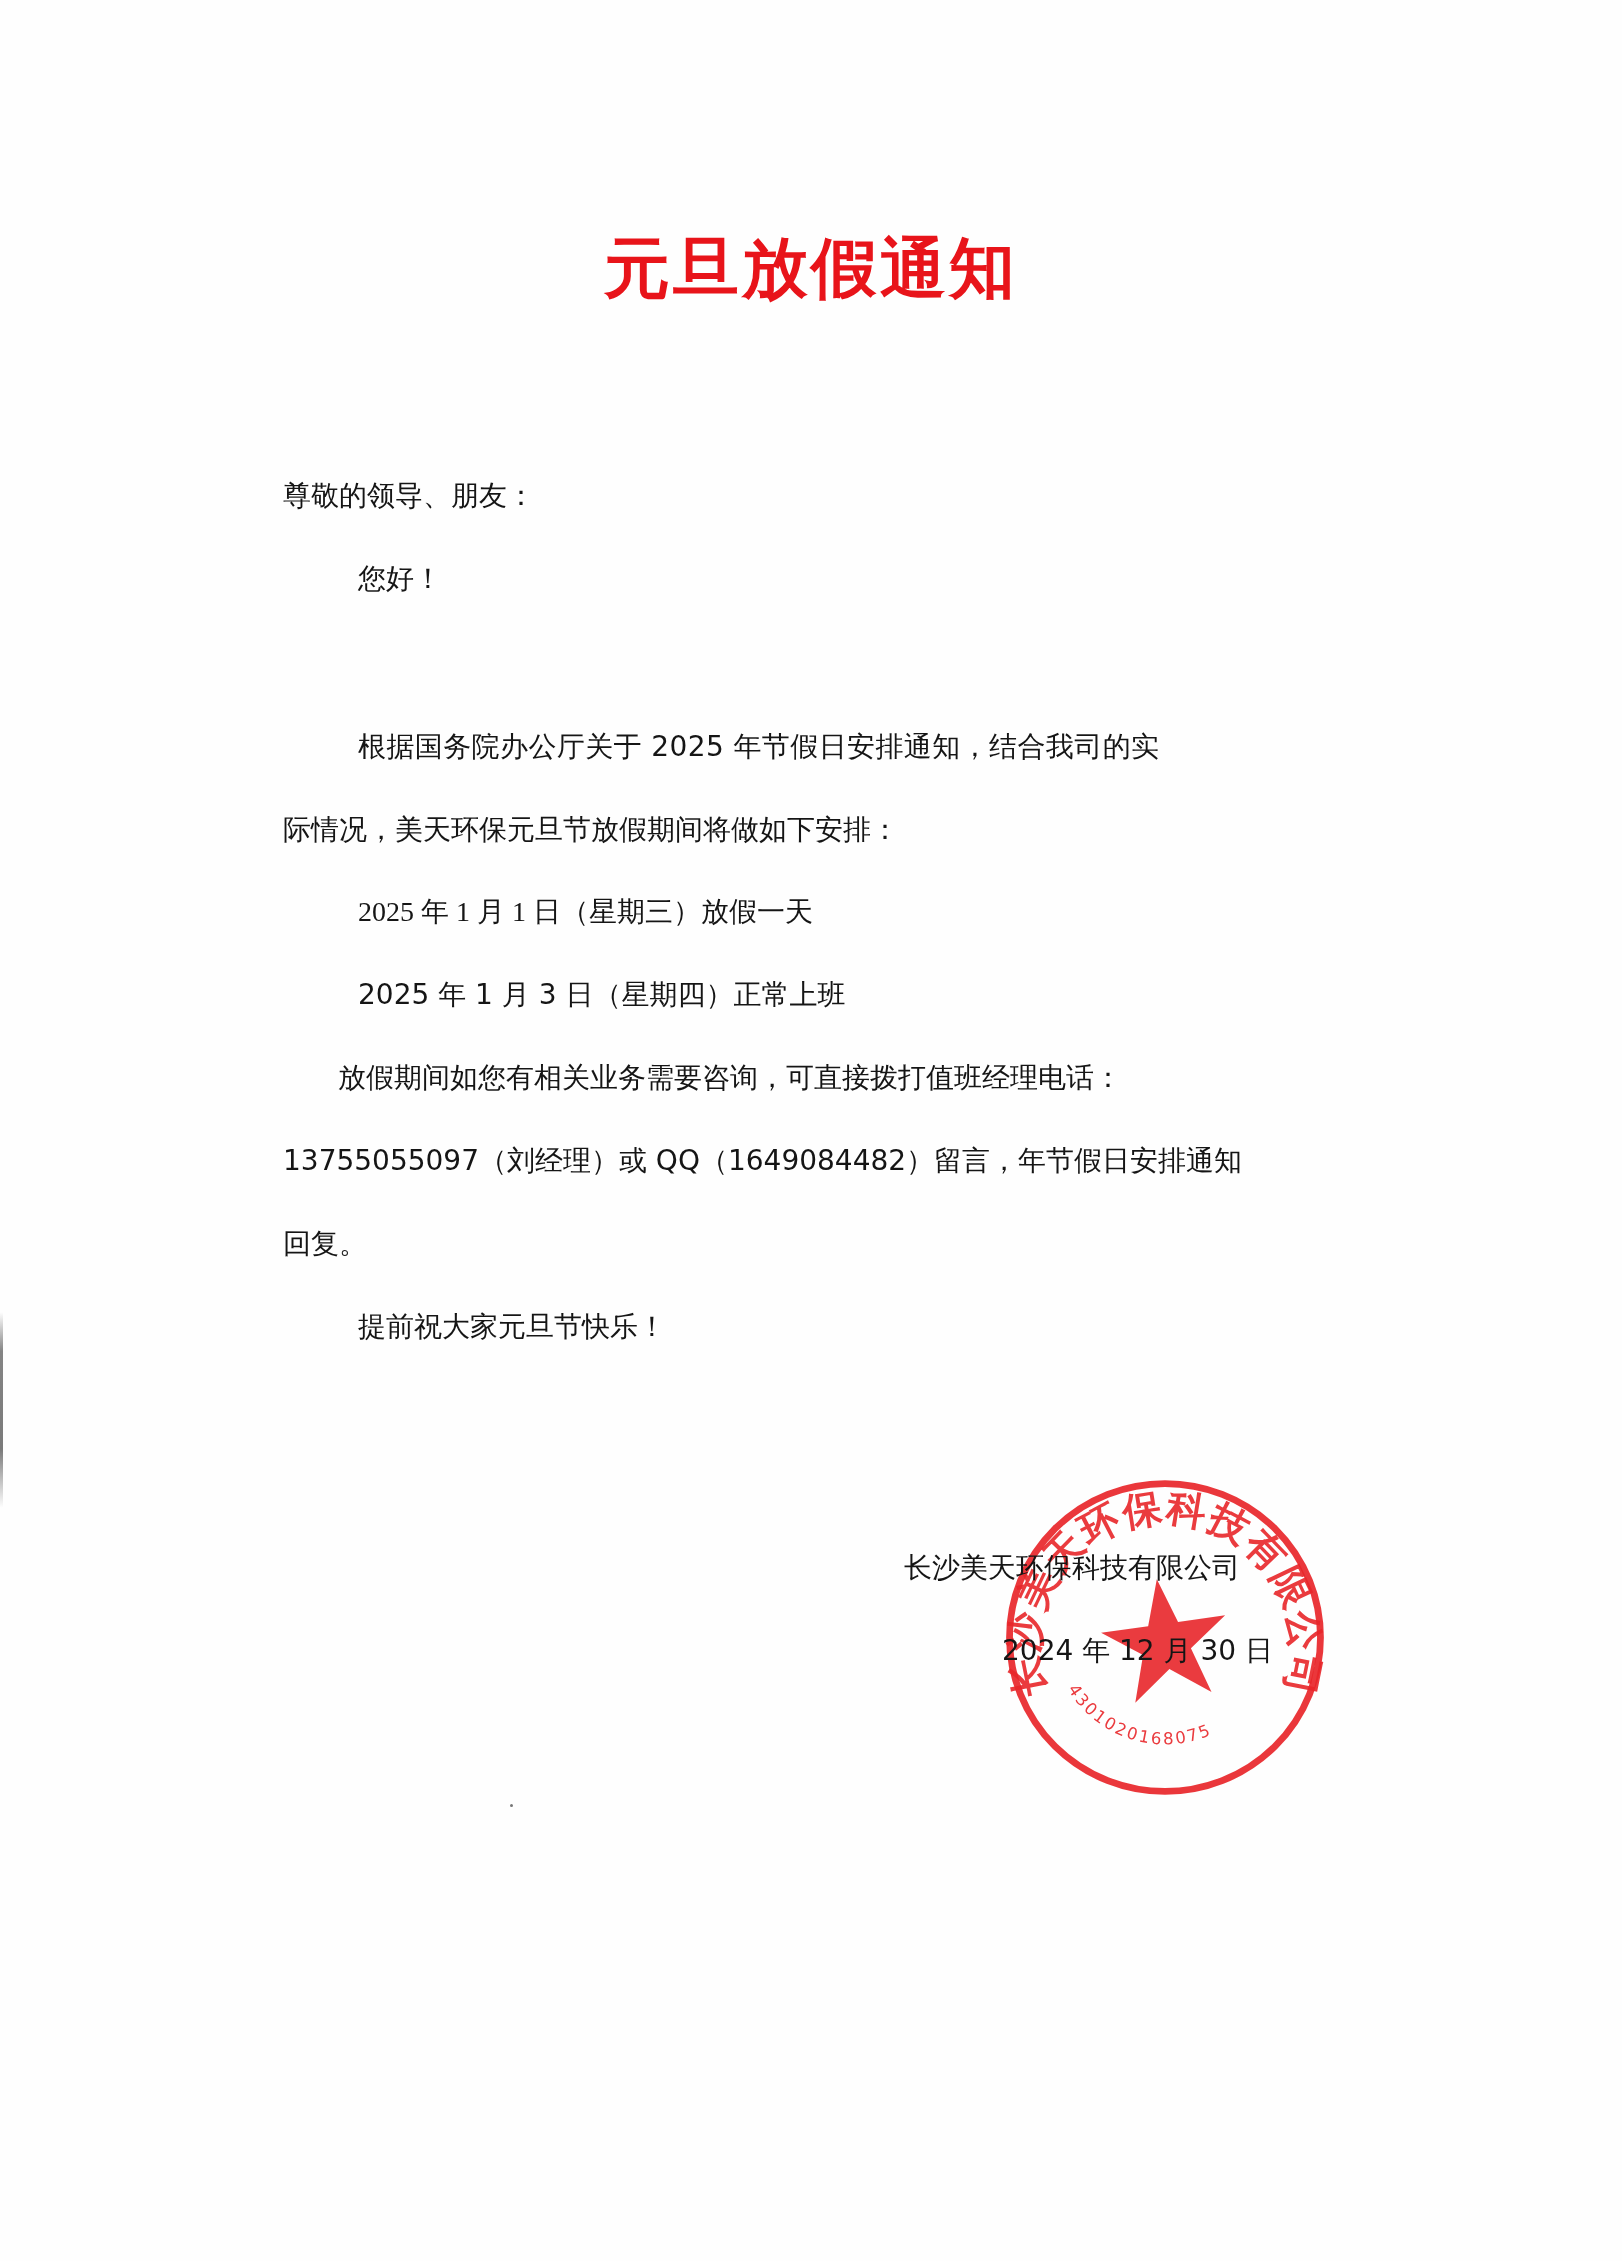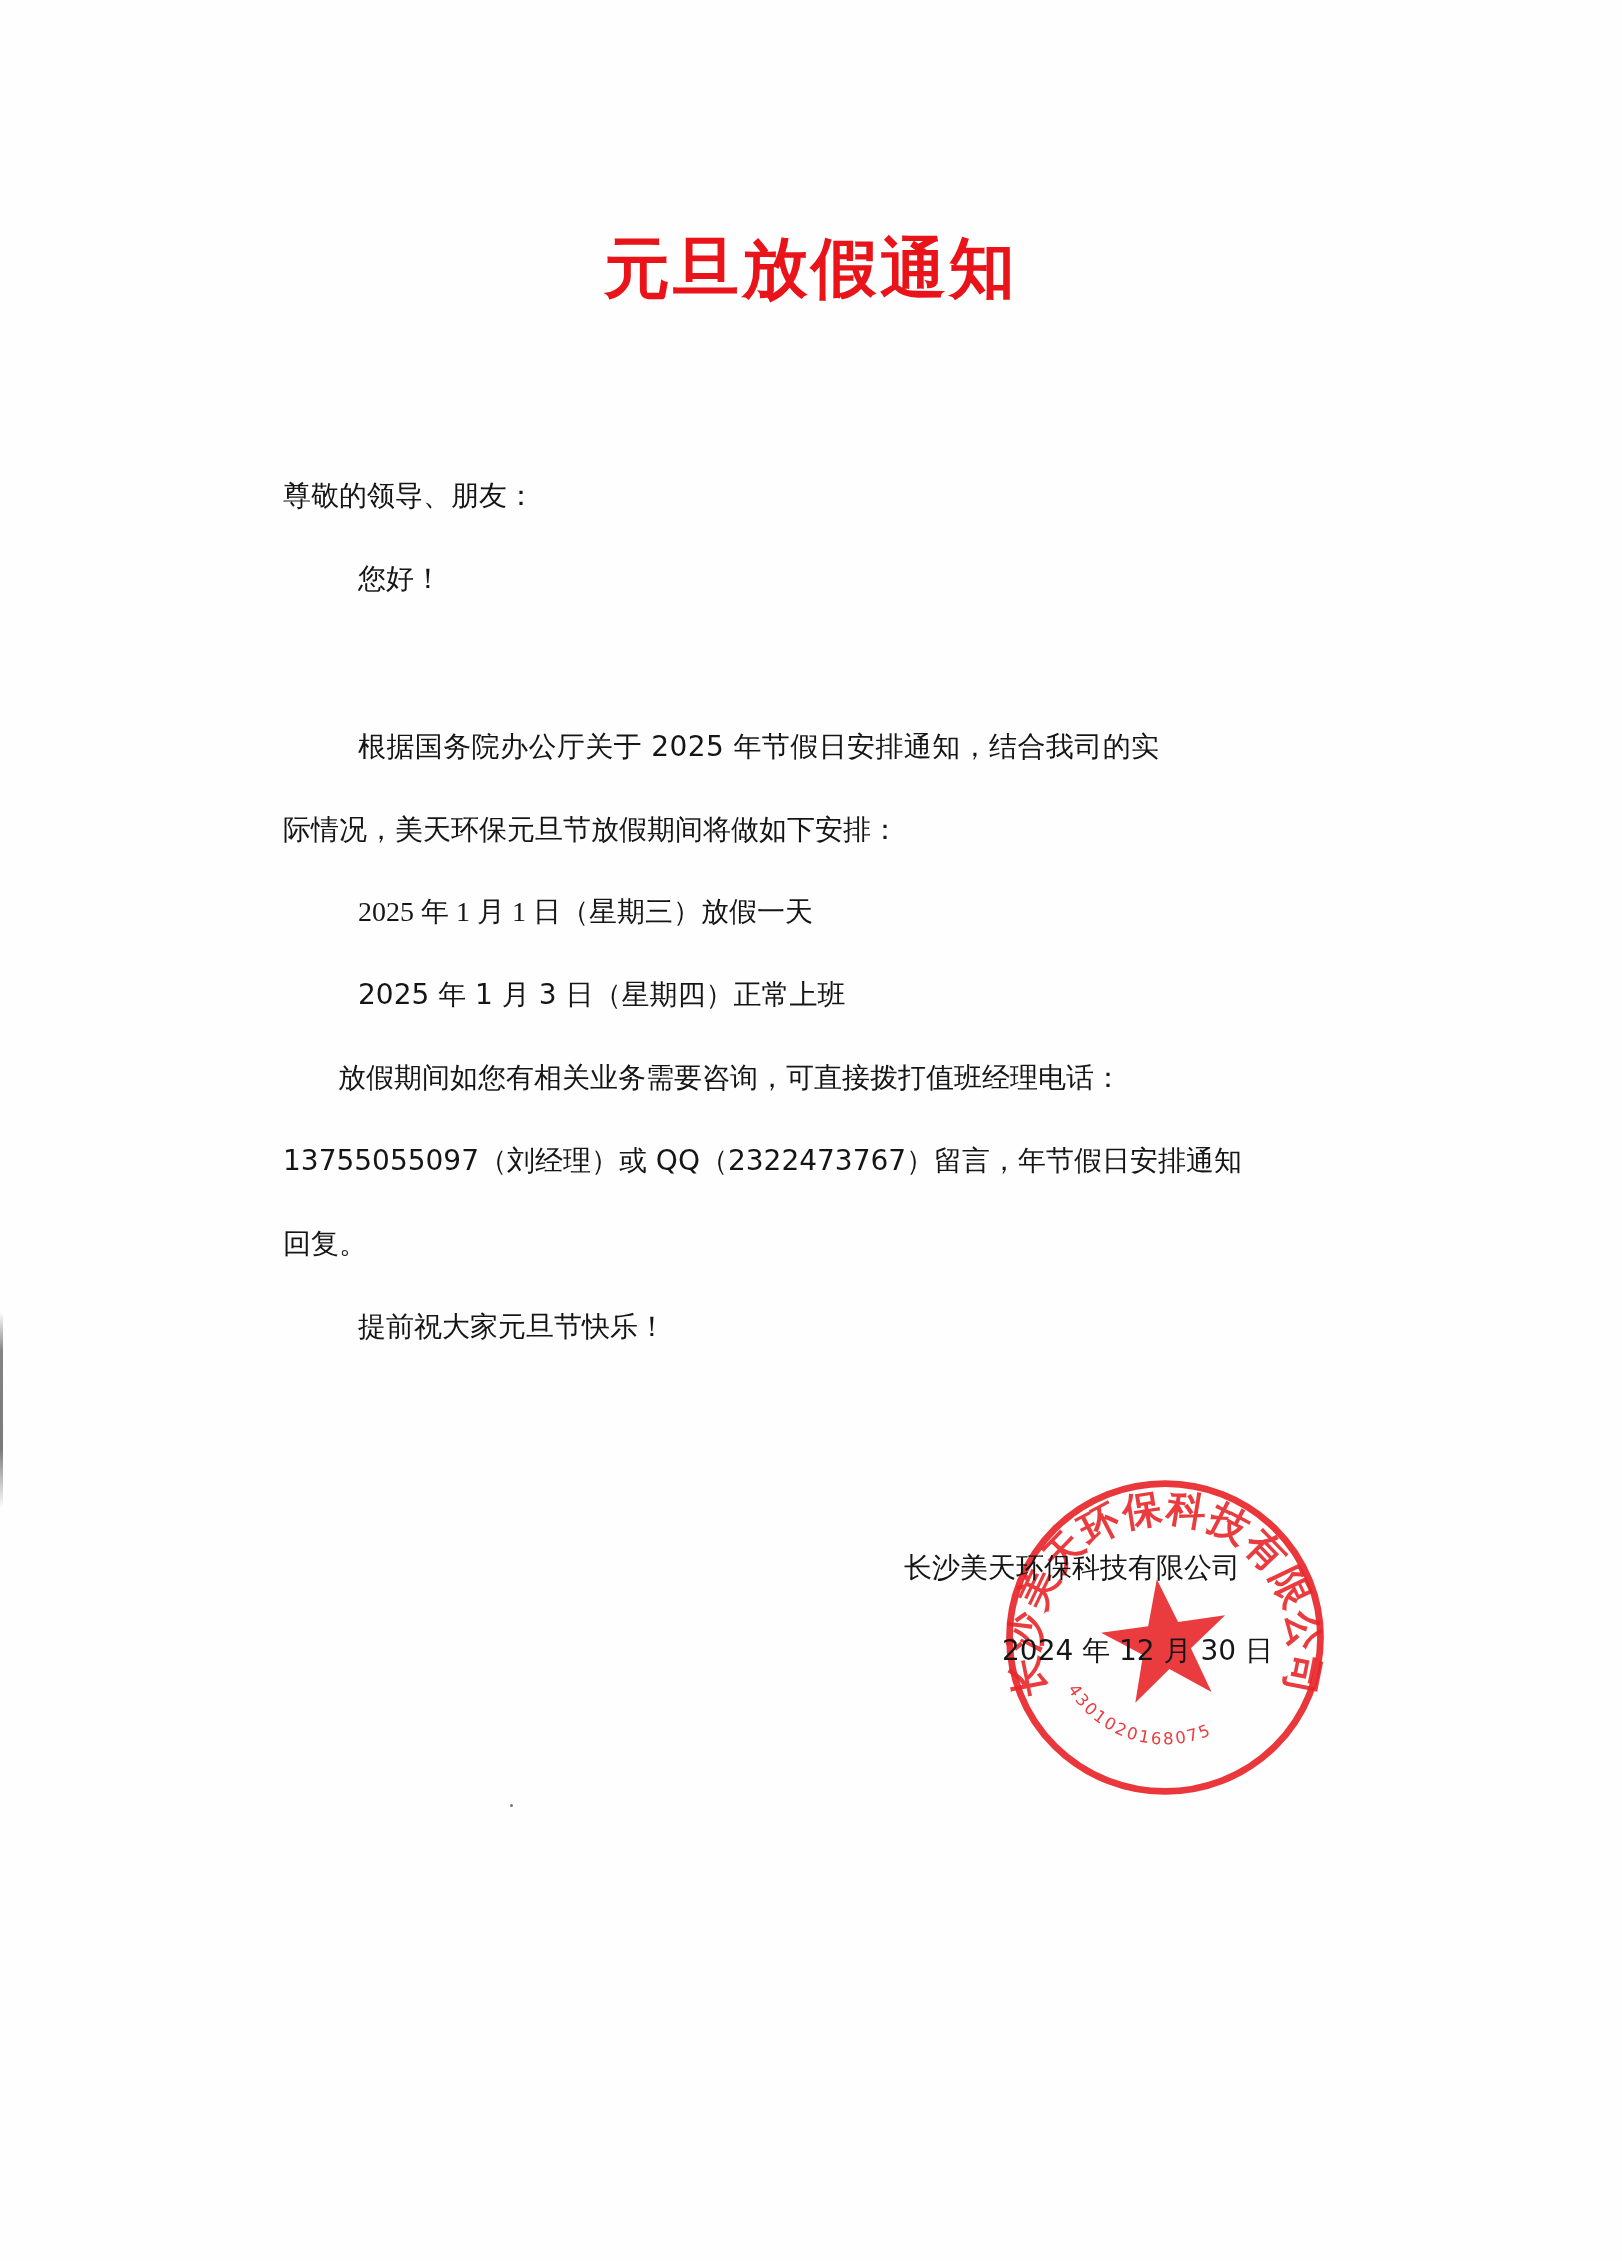--- a/index.html
+++ b/index.html
@@ -47,21 +47,21 @@
 
   <div class="line l-day1">
     <span>2025 年 1 月 1 日</span><span>（星期三）</span><span>放假一天</span>
   </div>
   <div class="line l-day2">
     <span>2025 年 1 月 3 日</span><span>（星期四）</span><span>正常上班</span>
   </div>
 
   <div class="line l-contact1">放假期间如您有相关业务需要咨询，可直接拨打值班经理电话：</div>
   <div class="line l-contact2">
-    <span>13755055097</span><span>（刘经理）</span><span>或 QQ</span><span>（2322473767）</span><span>留言，年节假日安排通知</span>
+    <span>13755055097</span><span>（刘经理）</span><span>或 QQ</span><span>（1649084482）</span><span>留言，年节假日安排通知</span>
   </div>
   <div class="line l-contact3">回复。</div>
 
   <div class="line l-wish">提前祝大家元旦节快乐！</div>
 
   <div class="stamp">
     <svg viewBox="0 0 424 420" xmlns="http://www.w3.org/2000/svg">
       <defs>
         <path id="ringPath" d="M 62 300 A 168 168 0 1 1 362 300" fill="none"></path>
         <path id="codePath" d="M 70 250 A 150 150 0 0 0 354 250" fill="none"></path>

